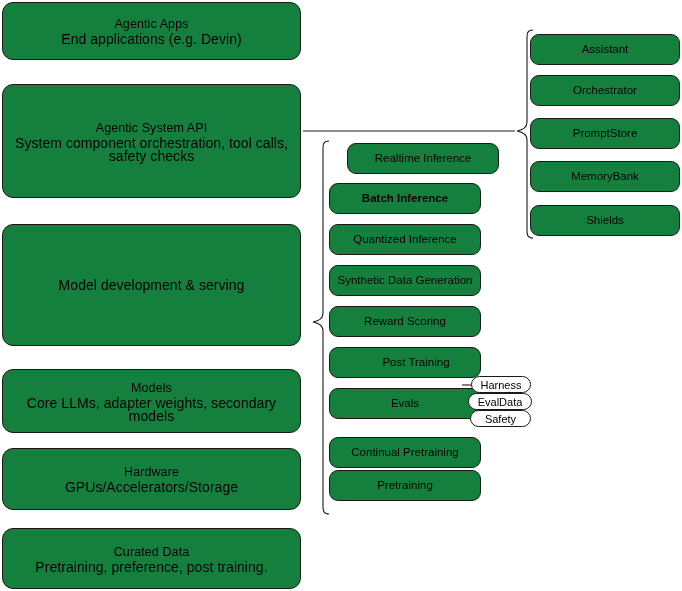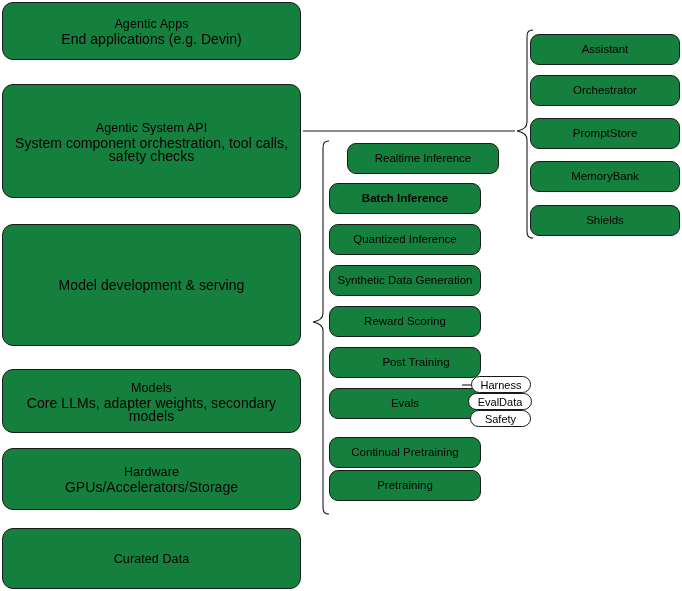--- a/index.html
+++ b/index.html
@@ -125,20 +125,21 @@
     <div class="sub">Core LLMs, adapter weights, secondary models</div>
   </div>
 
   <div class="node layer" style="left:2px; top:448px; width:299px; height:62px;">
     <div class="title">Hardware</div>
     <div class="sub">GPUs/Accelerators/Storage</div>
   </div>
 
   <div class="node layer" style="left:2px; top:528px; width:299px; height:61px;">
     <div class="title">Curated Data</div>
+    <div class="sub">Pretraining, preference, post training.</div>
   </div>
 
   <div class="node capability" style="left:329px; top:143px; width:152px; height:31px;margin-left:18px;">
     <span>Realtime Inference</span>
   </div>
   <div class="node capability" style="left:329px; top:183px; width:152px; height:31px;font-weight:bold;">
     <span>Batch Inference</span>
   </div>
   <div class="node capability" style="left:329px; top:224px; width:152px; height:31px;">
     <span>Quantized Inference</span>

